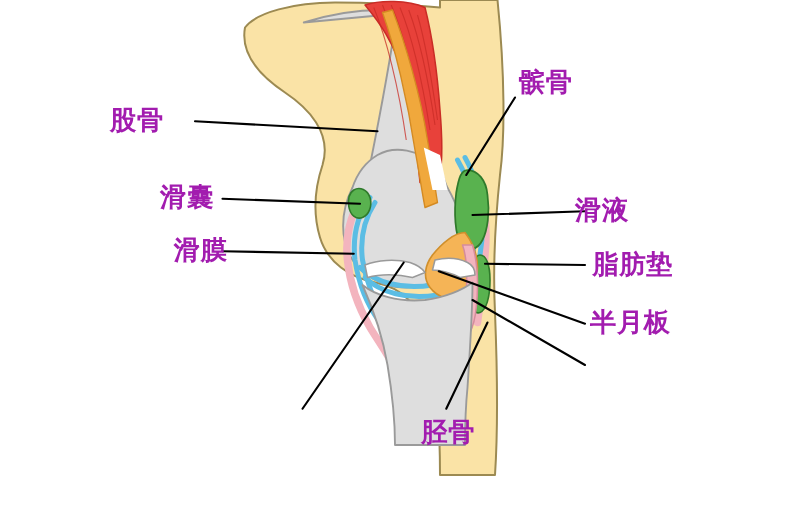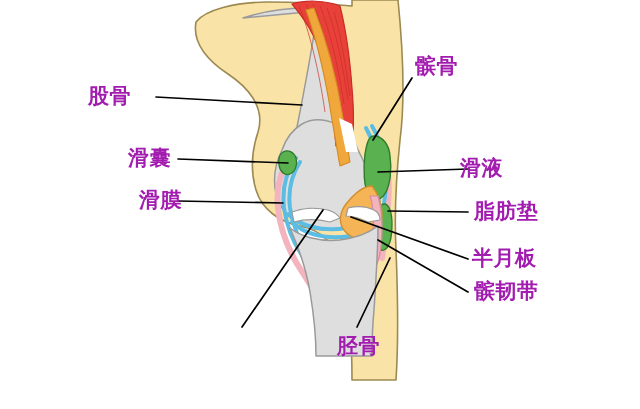--- a/index.html
+++ b/index.html
@@ -198,16 +198,15 @@
     </g>
   </svg>
 
   <div class="lbl lbl-left" style="left:88px;  top:86px;">股骨</div>
   <div class="lbl lbl-left" style="left:128px; top:148px;">滑囊</div>
   <div class="lbl lbl-left" style="left:128px; top:190px;margin-left:11px;">滑膜</div>
   <div class="lbl lbl-right" style="left:415px; top:56px;">髌骨</div>
   <div class="lbl lbl-right" style="left:460px; top:158px;">滑液</div>
   <div class="lbl lbl-right" style="left:474px; top:201px;">脂肪垫</div>
   <div class="lbl lbl-right" style="left:472px; top:248px;">半月板</div>
-  <div class="lbl lbl-right" style="left:474px; top:281px;">髌韧带</div>
   <div class="lbl" style="left:337px; top:336px;">胫骨</div>
 
 </div>
 
 </body></html>

